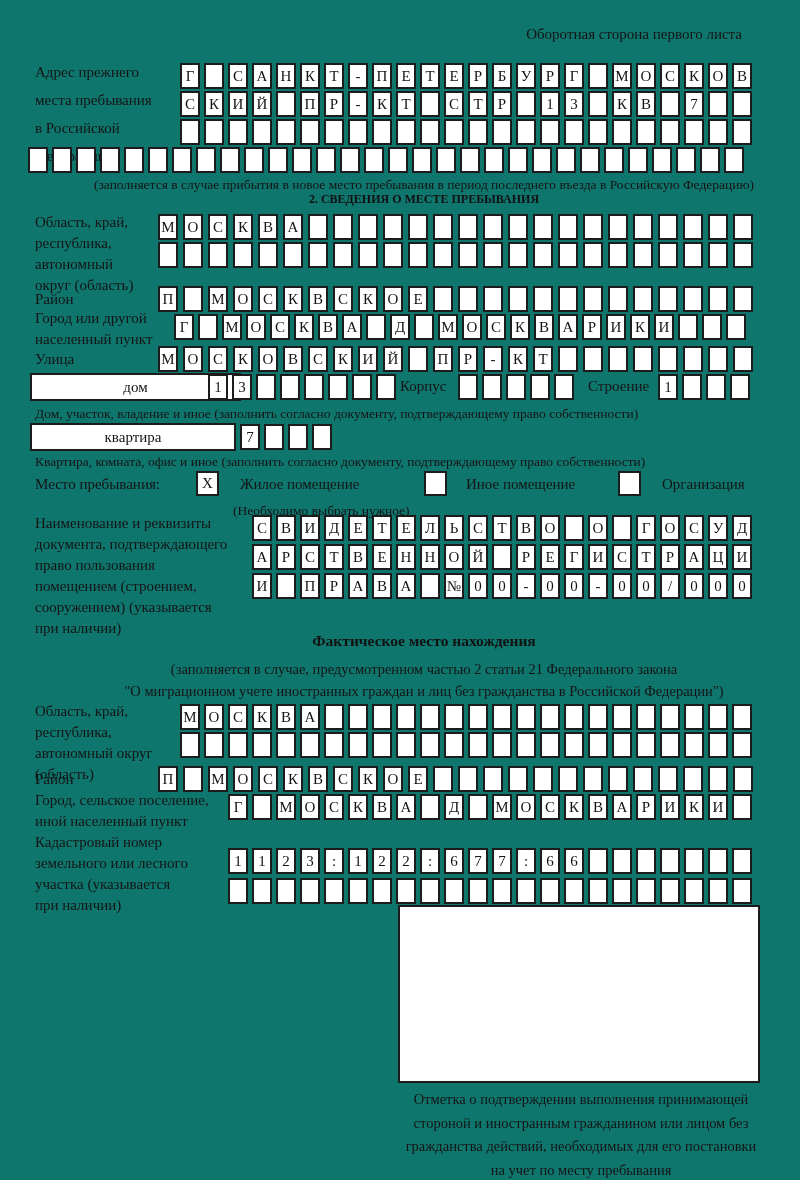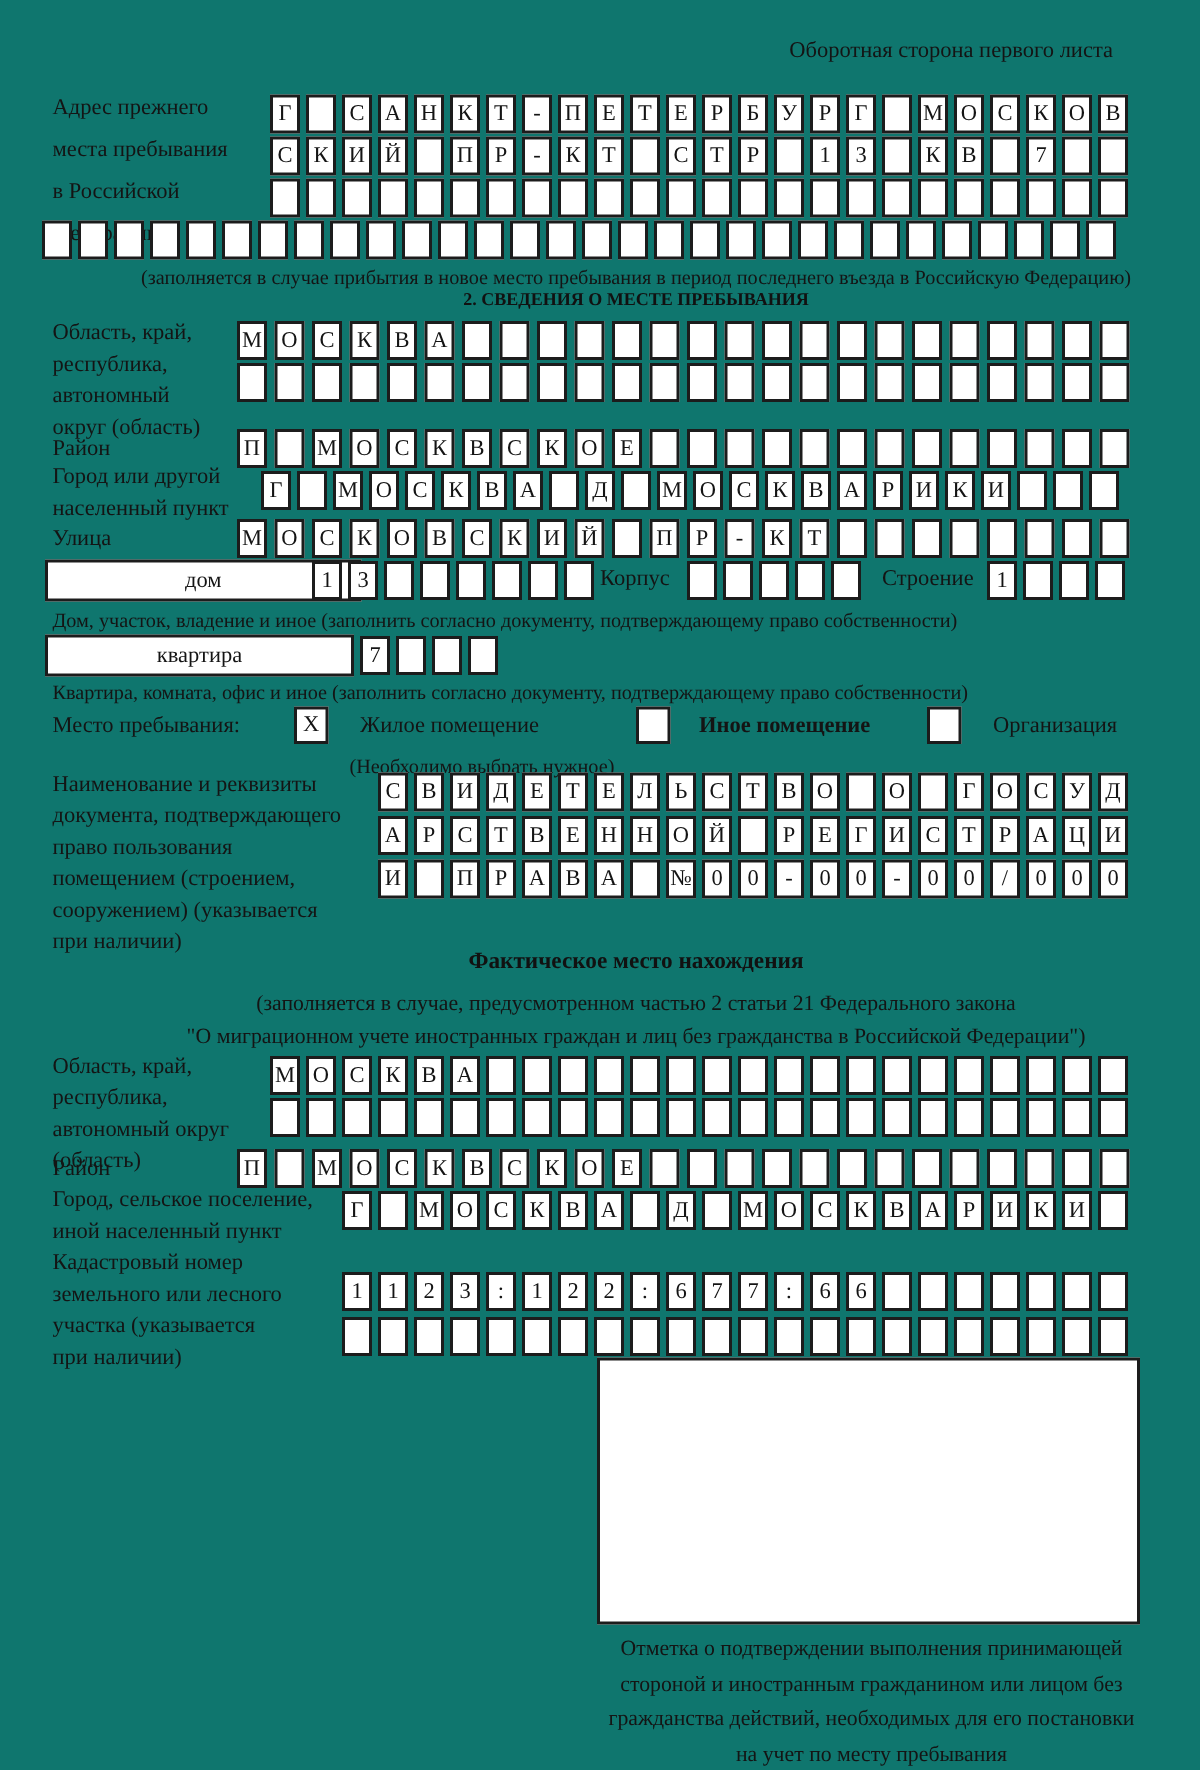--- a/index.html
+++ b/index.html
@@ -335,21 +335,21 @@
       <span class="cell"></span>
       <span class="cell"></span>
       <span class="cell"></span>
     </div>
   <div class="note" style="left:35px;top:454px;">Квартира, комната, офис и иное (заполнить согласно документу, подтверждающему право собственности)</div>
 
   <div class="inline-lbl" style="left:35px;top:476px;text-align:center;">Место пребывания:</div>
   <div class="chk" style="left:196px;top:471px;">X</div>
   <div class="inline-lbl" style="left:240px;top:476px;">Жилое помещение</div>
   <div class="chk" style="left:424px;top:471px;"></div>
-  <div class="inline-lbl" style="left:466px;top:476px;font-weight:bold;">Иное помещение</div>
+  <div class="inline-lbl" style="left:466px;top:476px;">Иное помещение</div>
   <div class="chk" style="left:618px;top:471px;"></div>
   <div class="inline-lbl" style="left:662px;top:476px;">Организация</div>
   <div class="note" style="left:233px;top:503px;">(Необходимо выбрать нужное)</div>
 
   <div class="lbl lh21" style="left:35px;top:513px;">
     <div>Наименование и реквизиты</div>
     <div>документа, подтверждающего</div>
     <div>право пользования</div>
     <div>помещением (строением,</div>
     <div>сооружением) (указывается</div>

